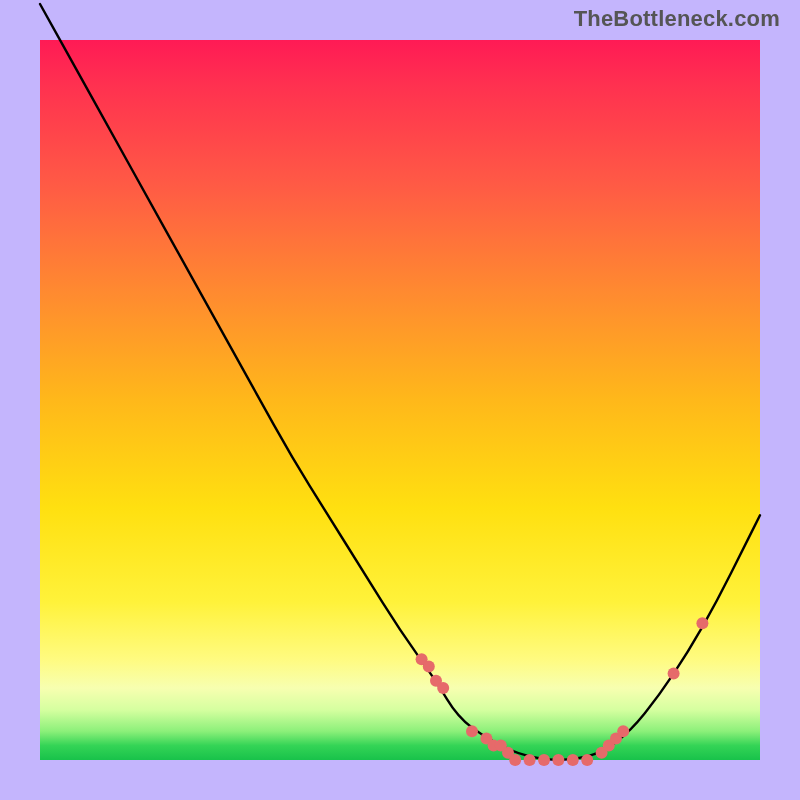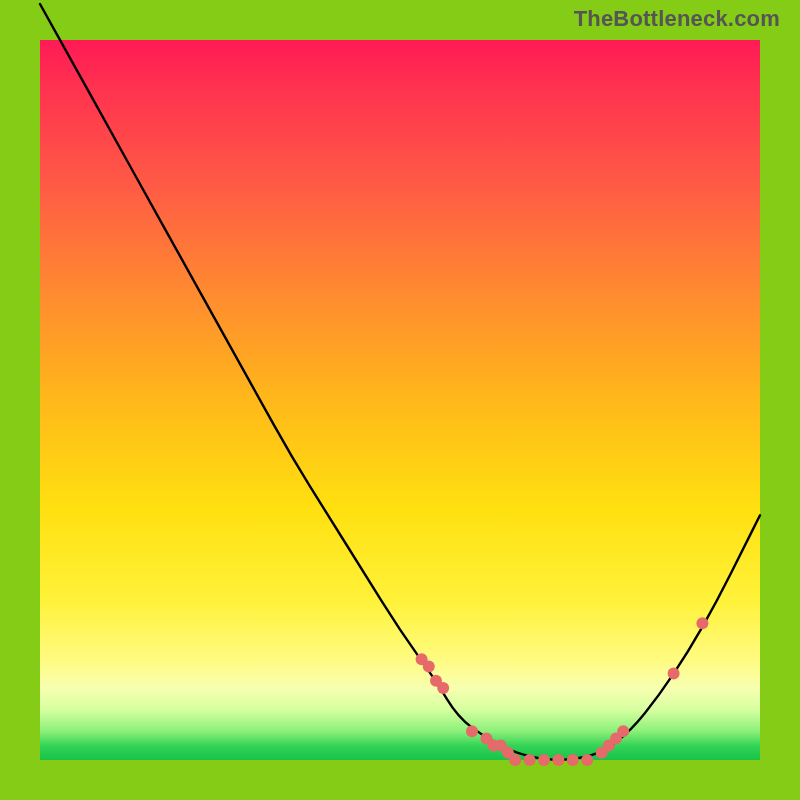--- a/index.html
+++ b/index.html
@@ -8,21 +8,21 @@
     width: 800px;
     height: 800px;
     background: #000;
     overflow: hidden;
     font-family: Arial, Helvetica, sans-serif;
   }
   .stage {
     position: relative;
     width: 800px;
     height: 800px;
-    background: #84cc16;
+    background: #c4b5fd;
   }
   .plot-area {
     position: absolute;
     left: 40px;
     top: 40px;
     width: 720px;
     height: 720px;
   }
   .gradient-bg {
     position: absolute;

